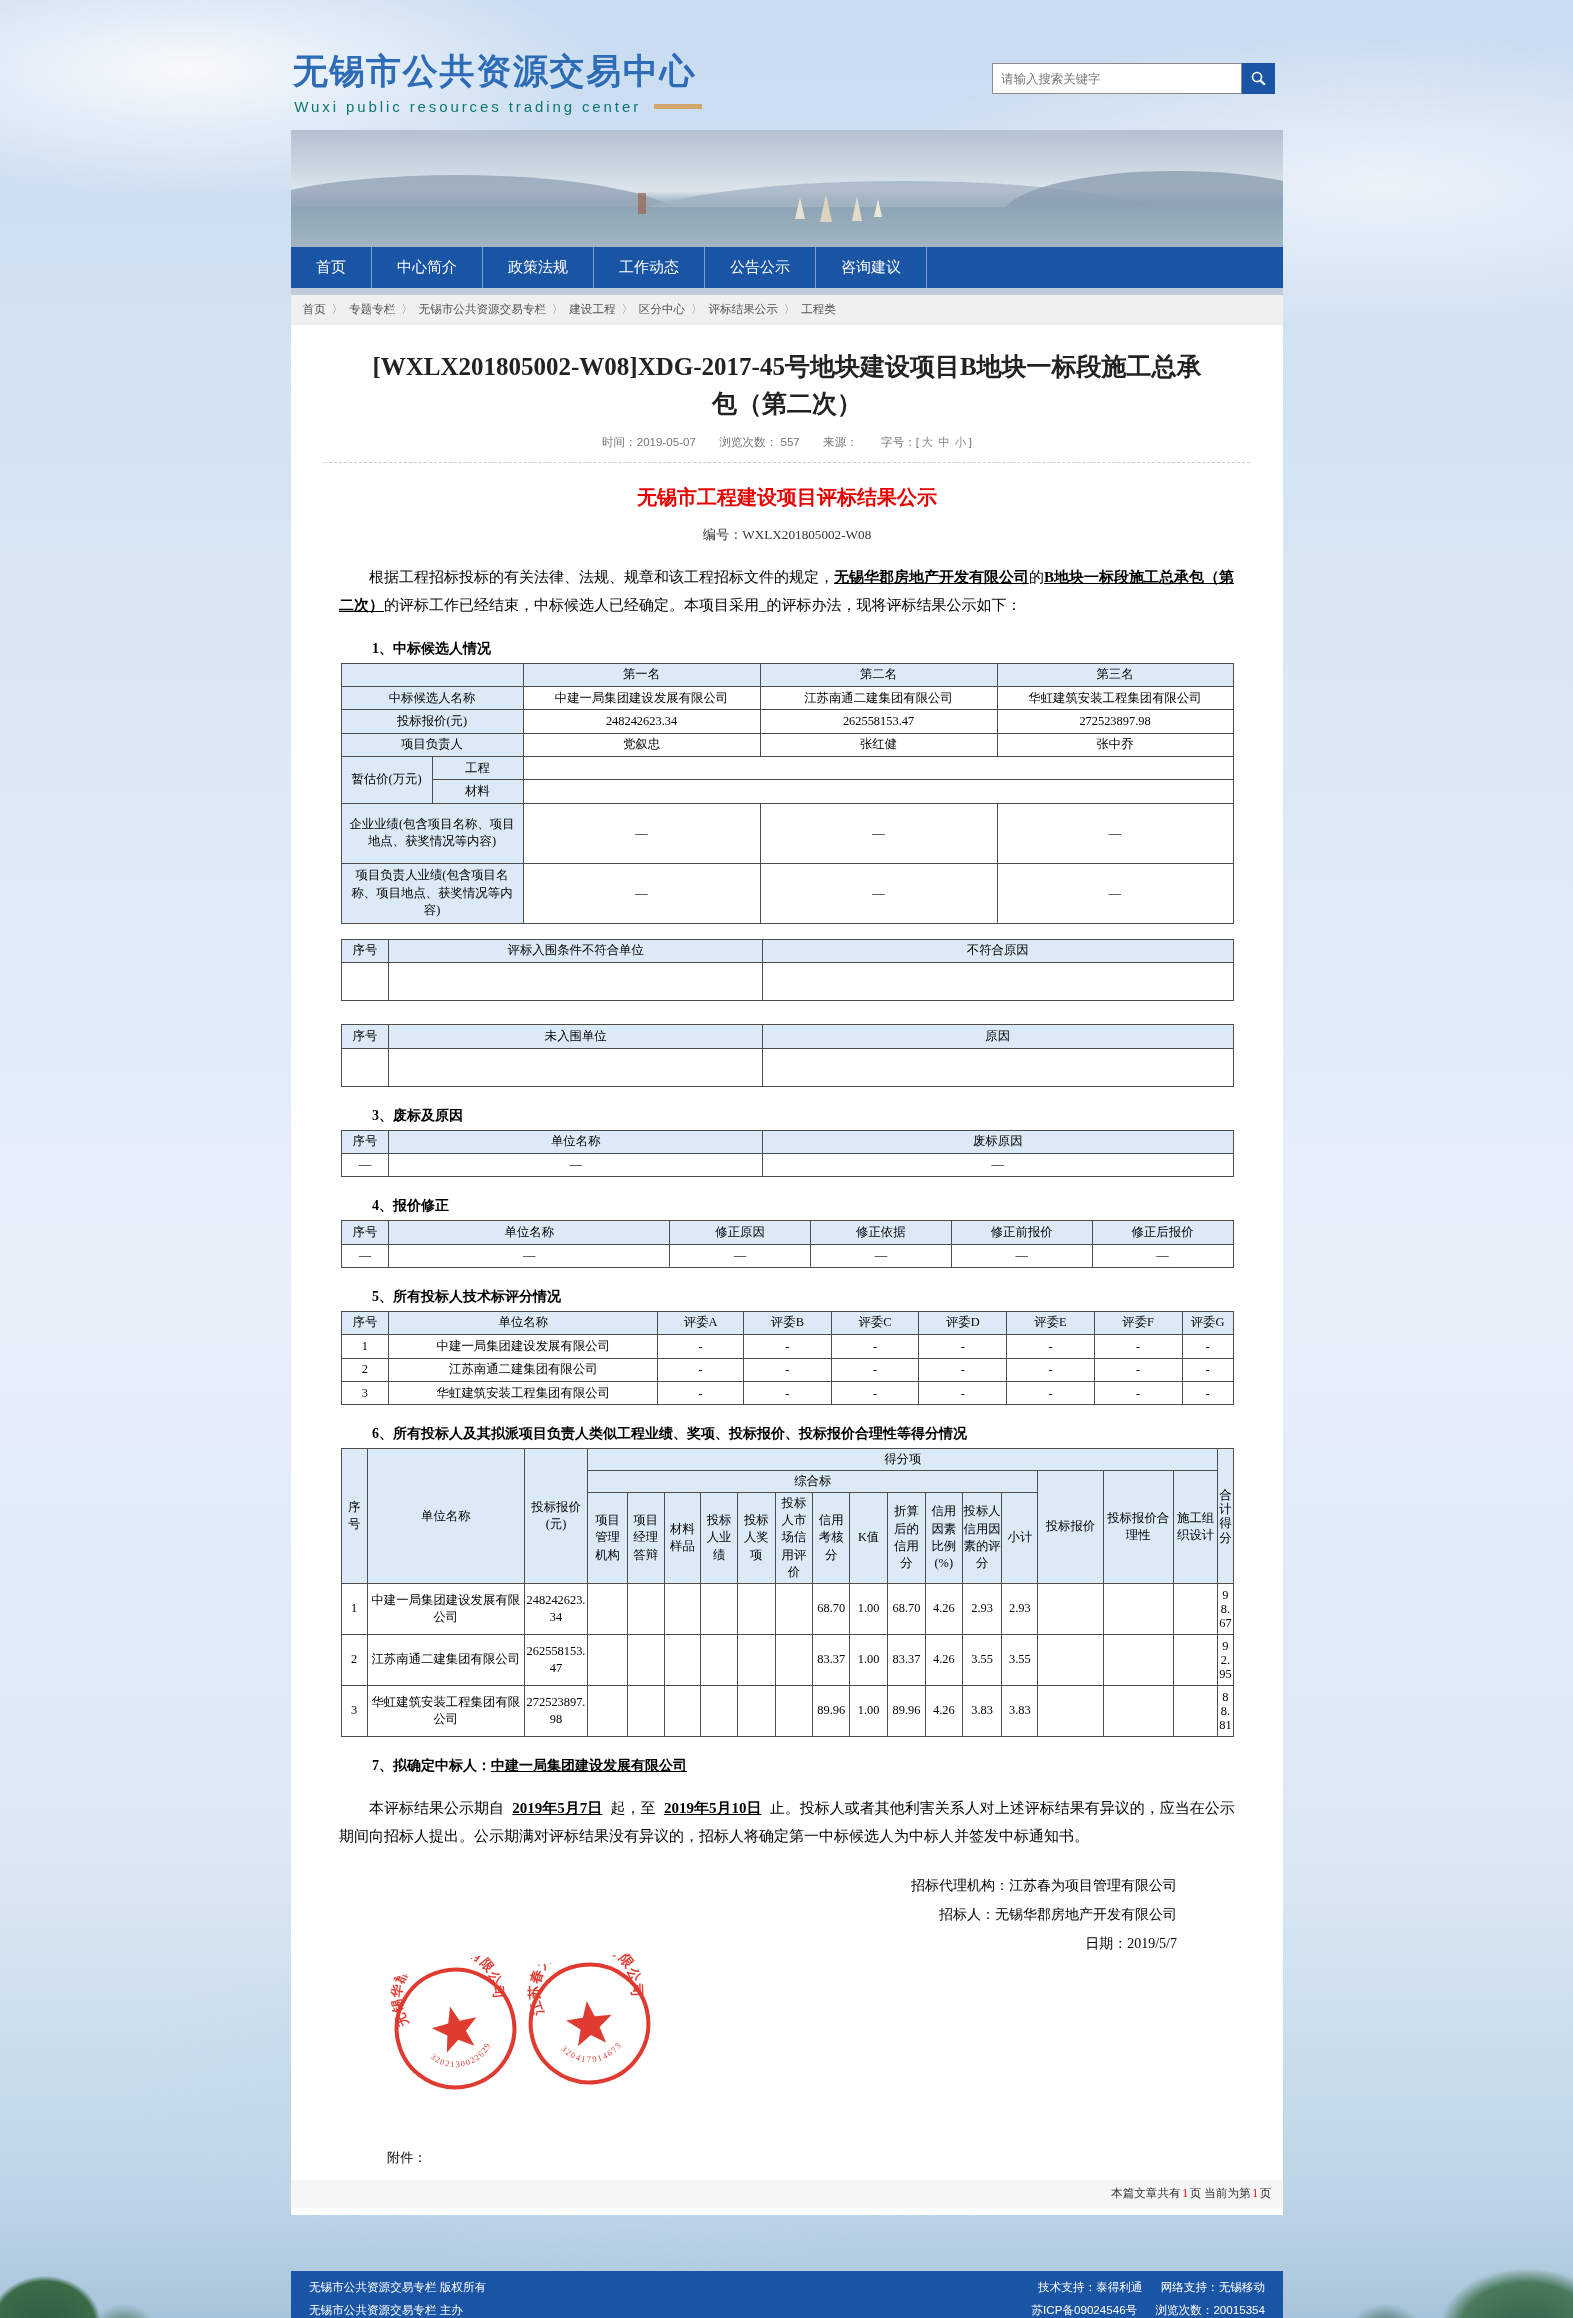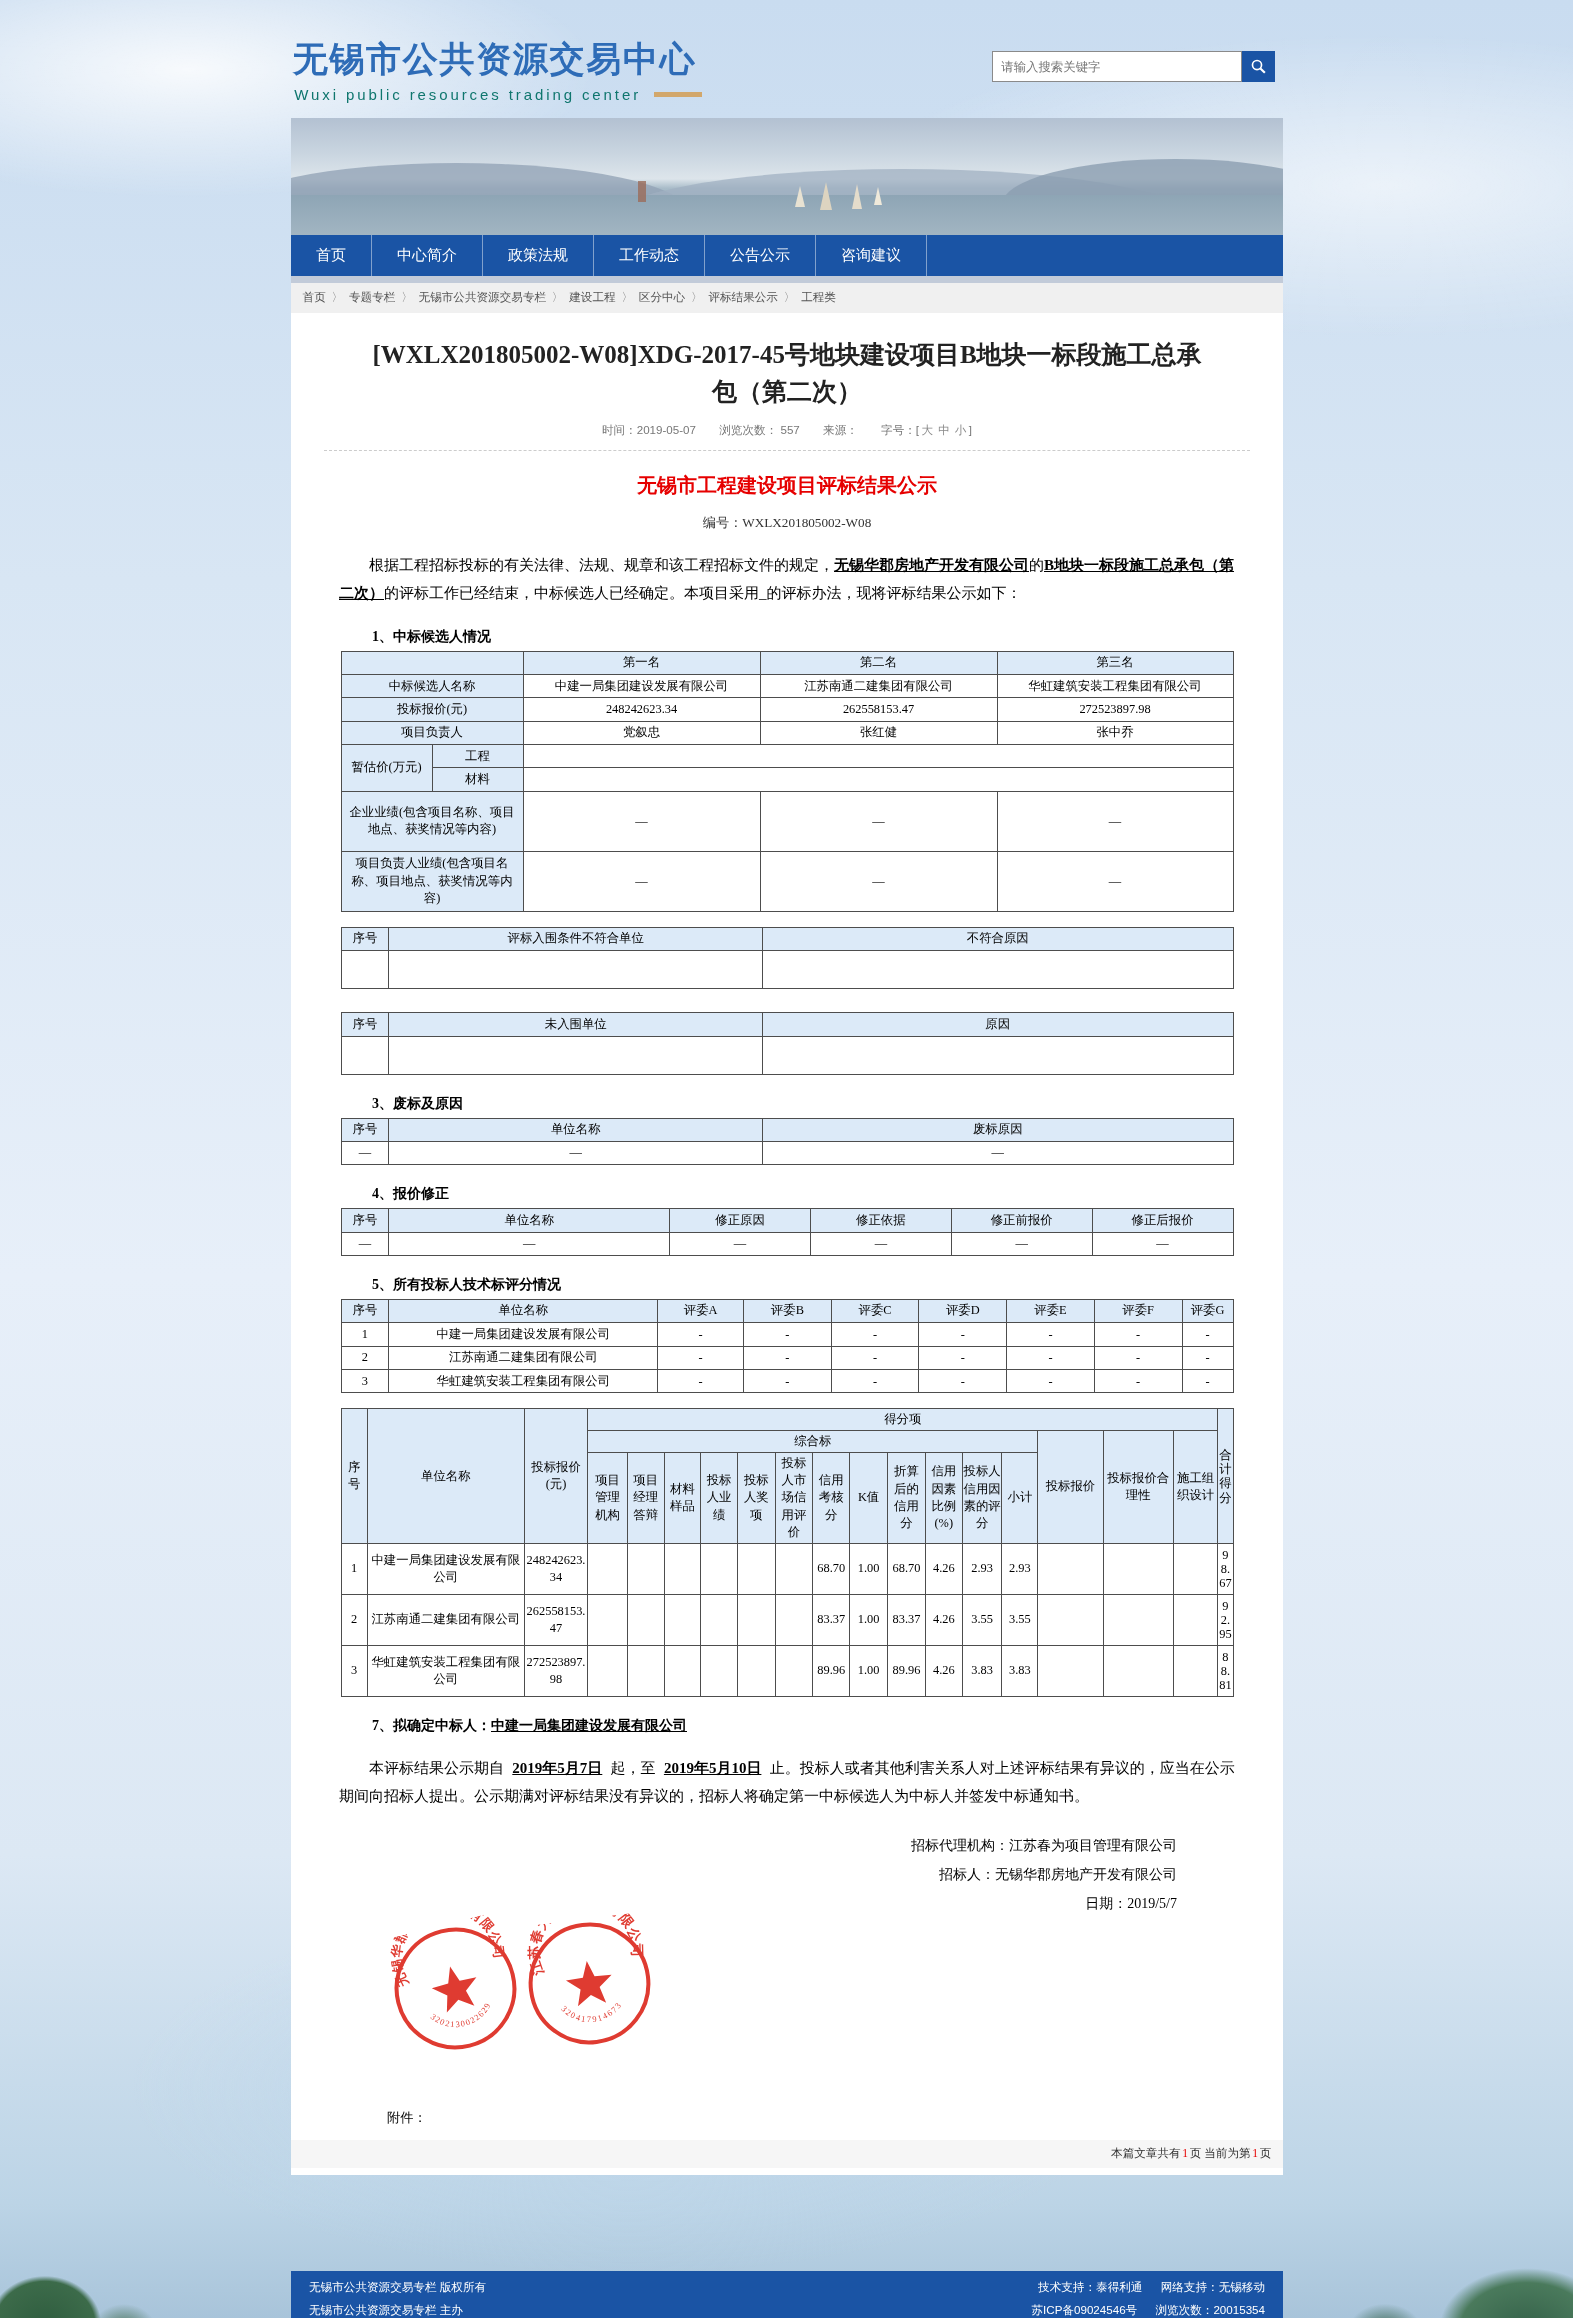--- a/index.html
+++ b/index.html
@@ -24,21 +24,21 @@
       radial-gradient(circle 3.3px at 70px 85%, #c43b2e 98%, rgba(0,0,0,0) 100%);
   }
   .roof { position:absolute; bottom:23px; background:#6d92b0; opacity:.55; z-index:0; }
   .r1 { left:628px; width:38px; height:21.5px; }
   .r2 { left:675px; width:25px; height:15px; }
   .r3 { left:744px; width:45px; height:18px; }
 
   .col { width:992px; margin:0 auto; position:relative; z-index:1; }
 
   
-  .site-header { height:118px; position:relative; }
+  .site-header { height:118px; position:relative;margin-top:12px; }
   .logo-title { position:absolute; left:1.7px; top:36px; font-size:35px; font-weight:bold;
     color:#2e6cb7; letter-spacing:1.7px; }
   .logo-sub { position:absolute; left:3.3px; top:86px; font-size:15px; color:#0f766e;
     letter-spacing:2.9px; display:flex; align-items:center; }
   .logo-dash { display:inline-block; width:48px; height:5px; background:#d2a76b; margin-left:13.2px; }
   .search { position:absolute; right:8px; top:51px; display:flex; }
   .search input { width:250px; height:31px; border:0.8px solid #8a8a8a; padding:0 8.3px;
     font-size:12.4px; color:#333; background:#fff; outline:none; }
   .search button { width:33px; height:31px; background:#1a54a5; border:0; display:flex;
     align-items:center; justify-content:center; cursor:pointer; }
@@ -406,20 +406,21 @@
           <td>-</td>
           <td>-</td>
           <td>-</td>
           <td>-</td>
           <td>-</td>
           <td>-</td>
         </tr>
       </tbody>
         </table>
 
+      <div class="sec-h">6、所有投标人及其拟派项目负责人类似工程业绩、奖项、投标报价、投标报价合理性等得分情况</div>
       <table class="tb t6">
         <colgroup>
           <col style="width:26.5px">
             <col style="width:159px">
             <col style="width:64px">
           <col style="width:40px">
             <col style="width:37px">
             <col style="width:37px">
             <col style="width:37px">
             <col style="width:38px">

